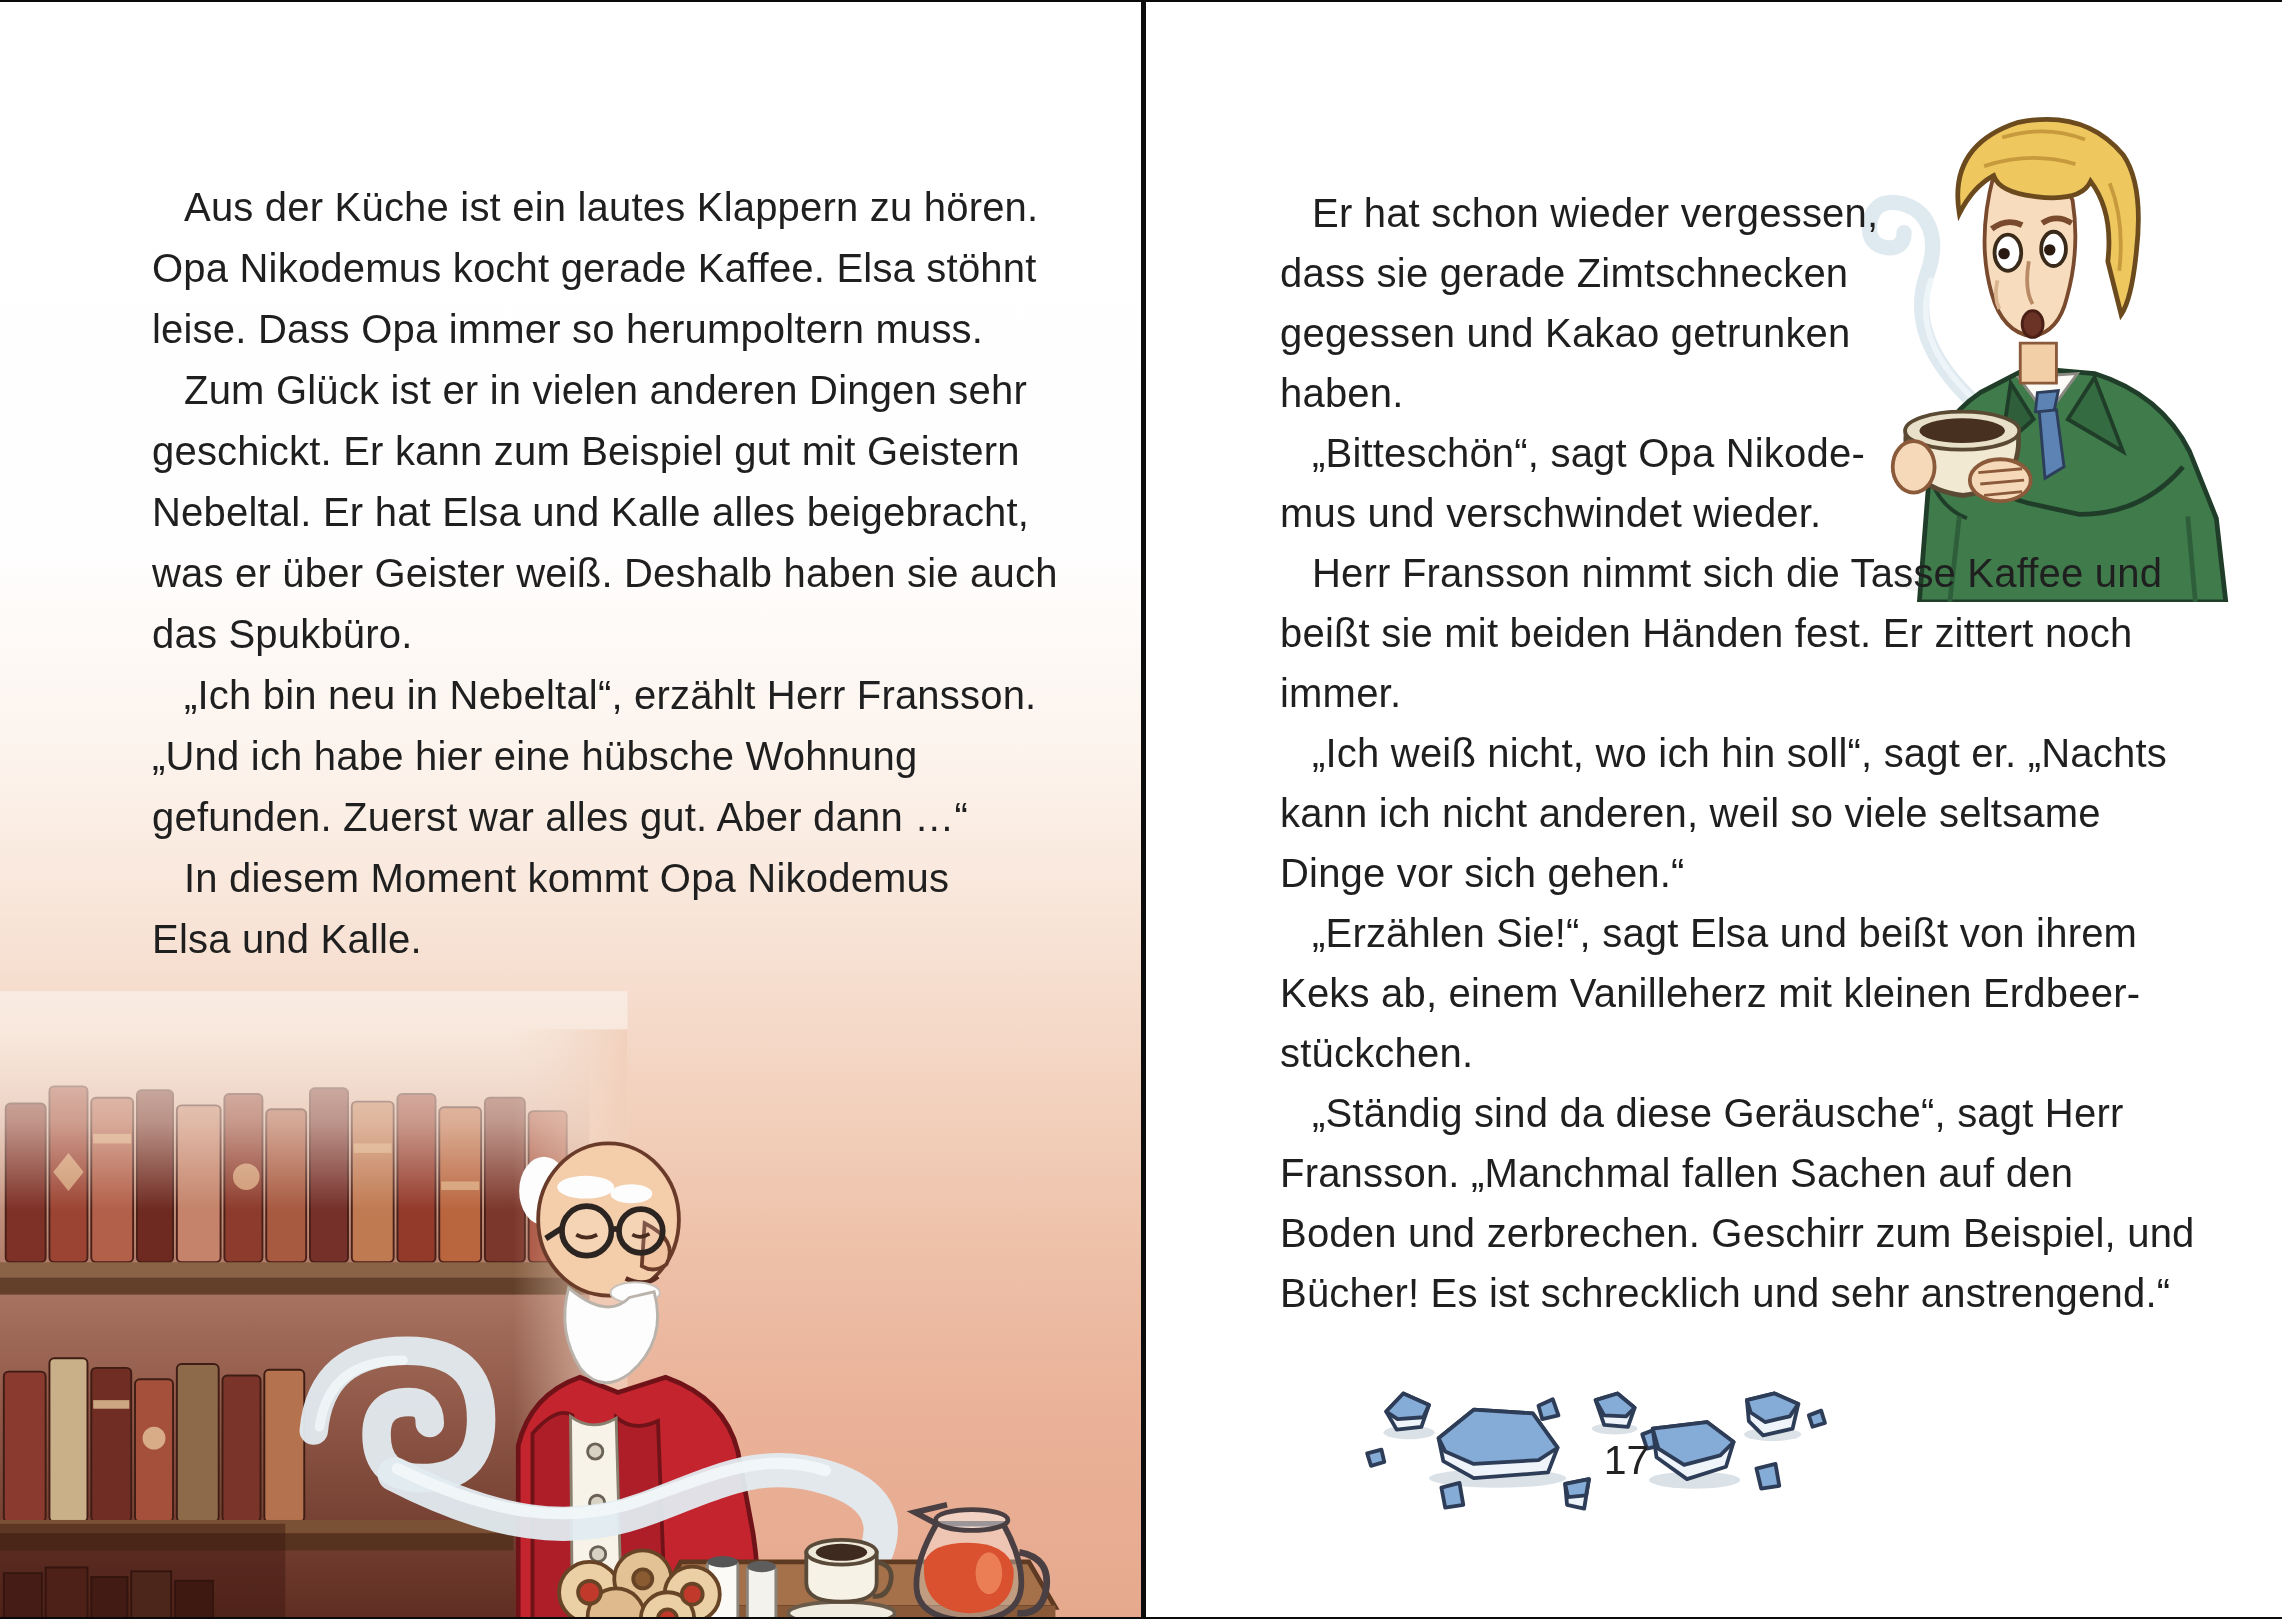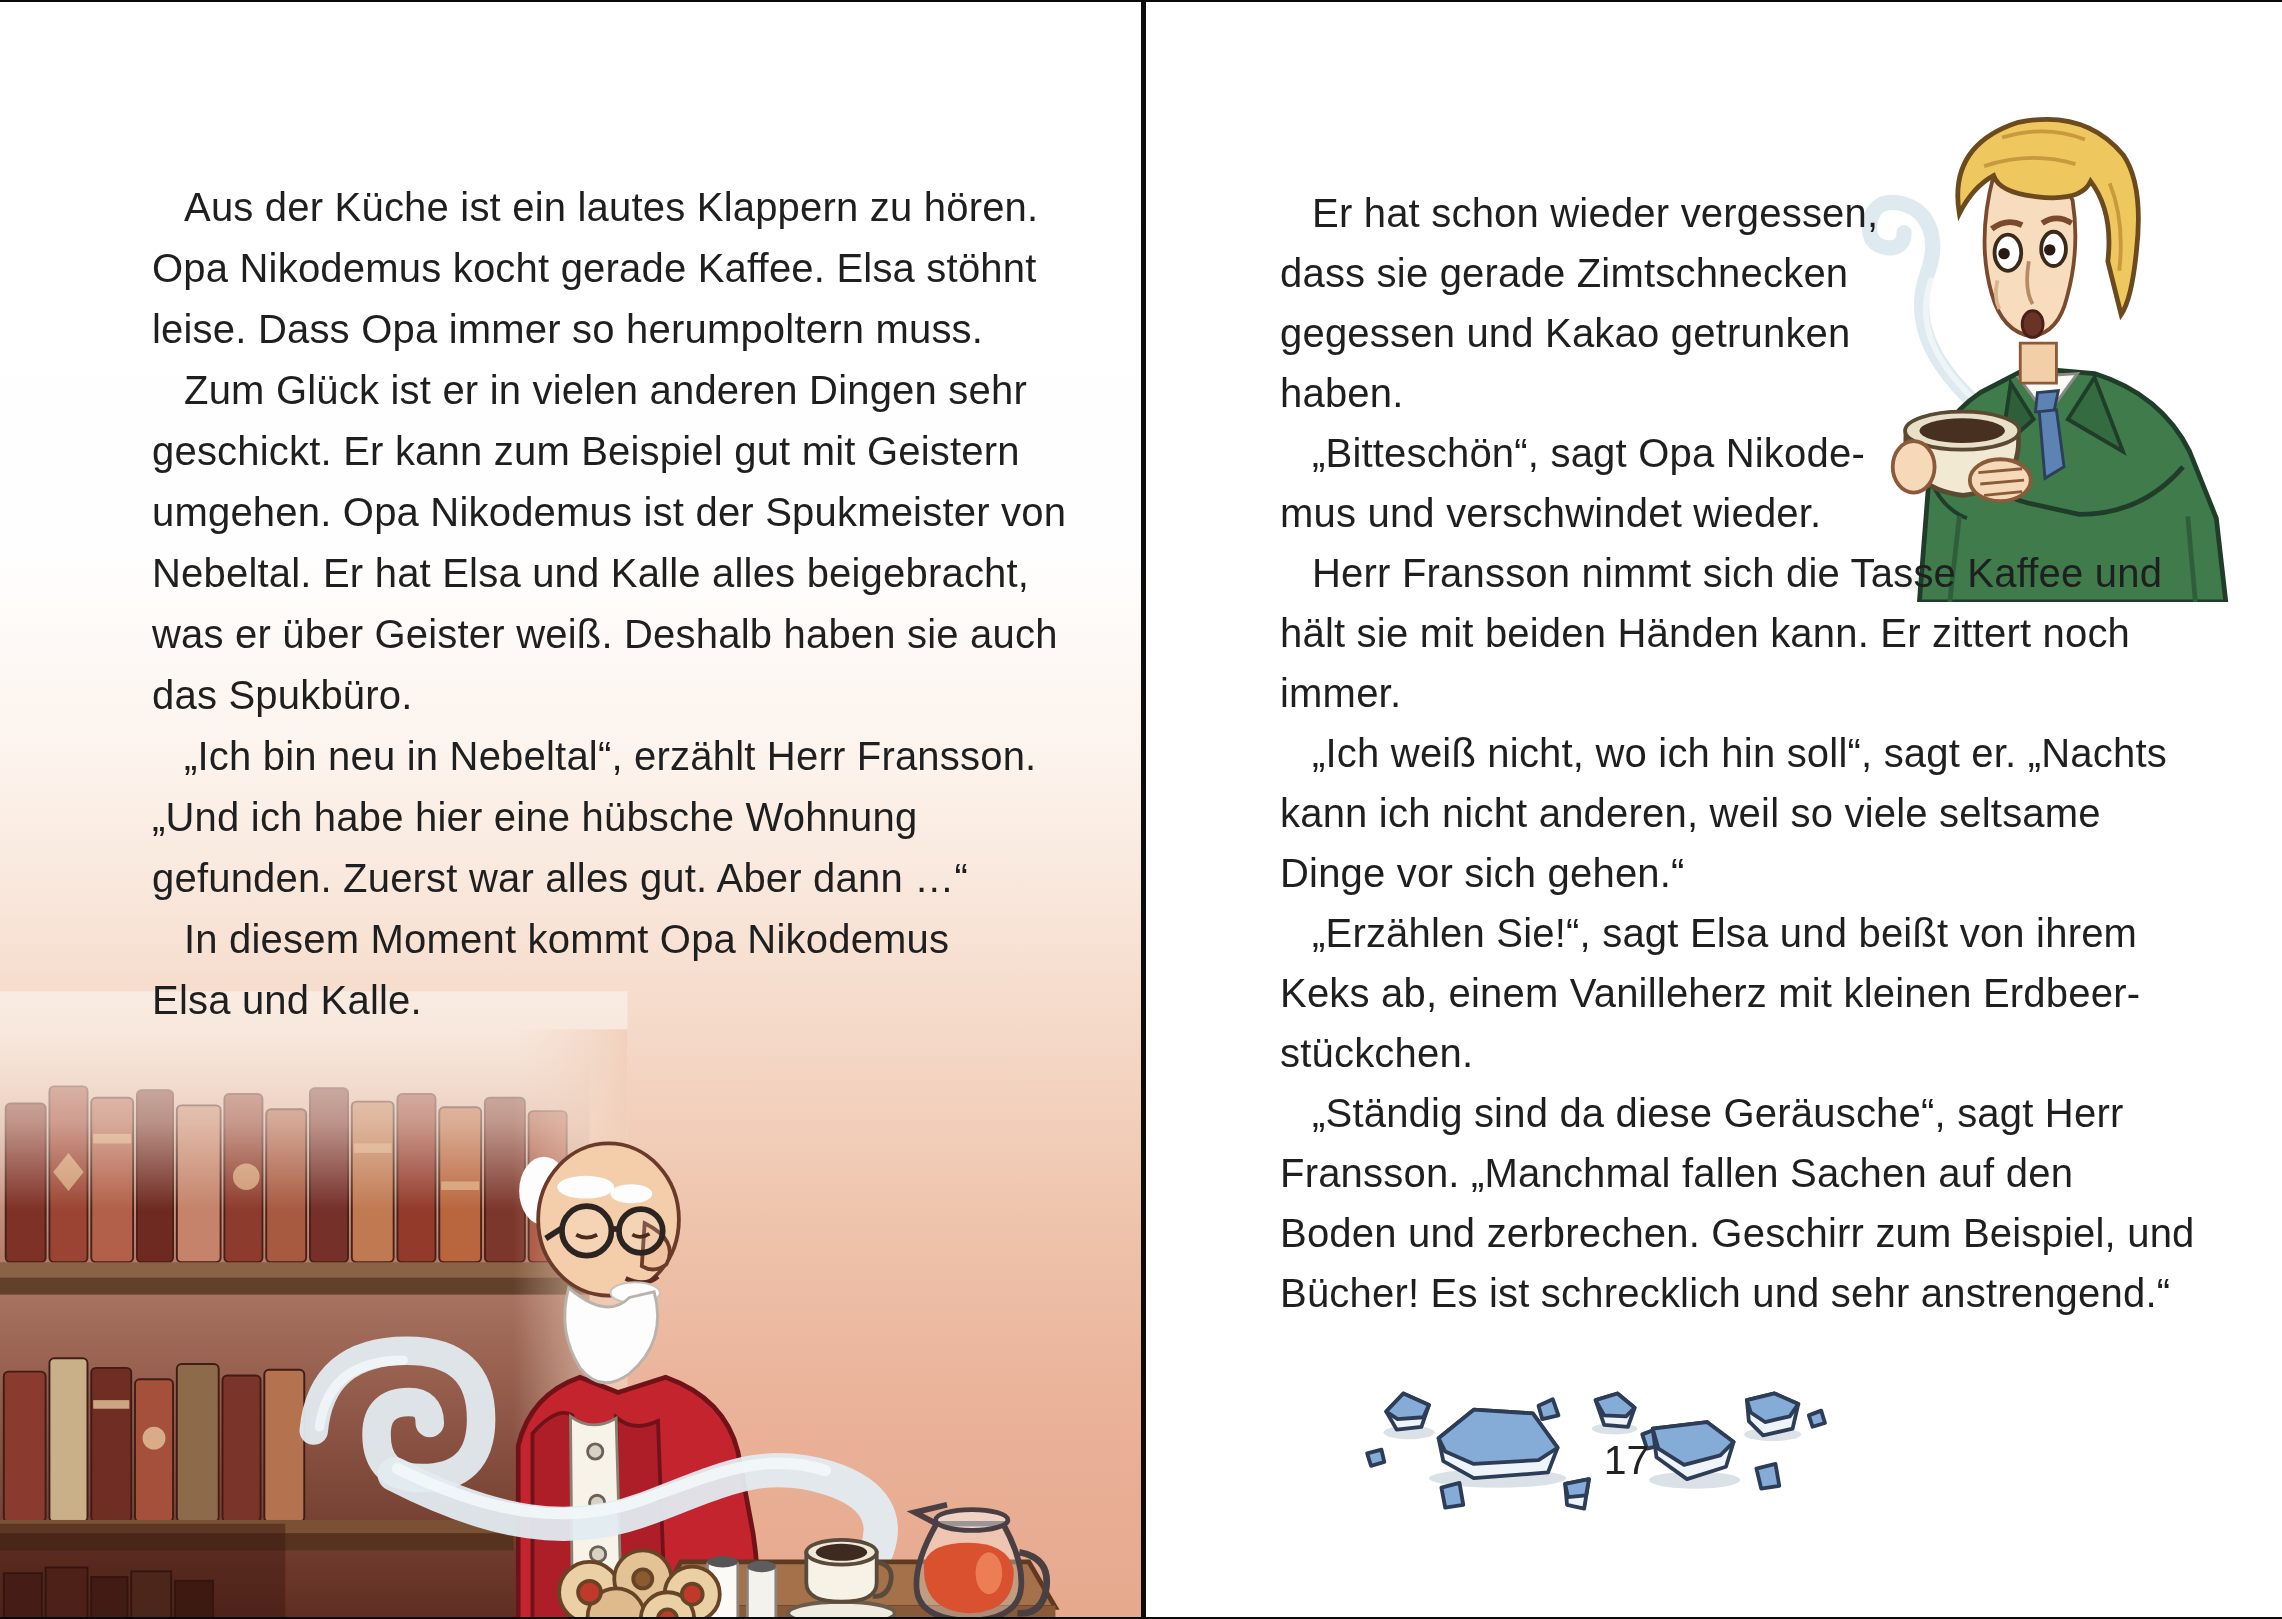--- a/index.html
+++ b/index.html
@@ -216,21 +216,20 @@
         </g>
       </g>
     </svg>
 
     <div class="text-block tb-left">
       <div class="line indent">Aus der Küche ist ein lautes Klappern zu hören.</div>
       <div class="line">Opa Nikodemus kocht gerade Kaffee. Elsa stöhnt</div>
       <div class="line">leise. Dass Opa immer so herumpoltern muss.</div>
       <div class="line indent">Zum Glück ist er in vielen anderen Dingen sehr</div>
       <div class="line">geschickt. Er kann zum Beispiel gut mit Geistern</div>
-      <div class="line">umgehen. Opa Nikodemus ist der Spukmeister von</div>
       <div class="line">Nebeltal. Er hat Elsa und Kalle alles beigebracht,</div>
       <div class="line">was er über Geister weiß. Deshalb haben sie auch</div>
       <div class="line">das Spukbüro.</div>
       <div class="line indent">„Ich bin neu in Nebeltal“, erzählt Herr Fransson.</div>
       <div class="line">„Und ich habe hier eine hübsche Wohnung</div>
       <div class="line">gefunden. Zuerst war alles gut. Aber dann …“</div>
       <div class="line indent">In diesem Moment kommt Opa Nikodemus</div>
       <div class="line">Elsa und Kalle.</div>
     </div>
   </div>
@@ -342,21 +341,21 @@
     <div class="page-number">17</div>
 
     <div class="text-block tb-right">
       <div class="line indent">Er hat schon wieder vergessen,</div>
       <div class="line">dass sie gerade Zimtschnecken</div>
       <div class="line">gegessen und Kakao getrunken</div>
       <div class="line">haben.</div>
       <div class="line indent">„Bitteschön“, sagt Opa Nikode-</div>
       <div class="line">mus und verschwindet wieder.</div>
       <div class="line indent">Herr Fransson nimmt sich die Tasse Kaffee und</div>
-      <div class="line">hält sie mit beiden Händen kann. Er zittert noch</div>
+      <div class="line">beißt sie mit beiden Händen fest. Er zittert noch</div>
       <div class="line">immer.</div>
       <div class="line indent">„Ich weiß nicht, wo ich hin soll“, sagt er. „Nachts</div>
       <div class="line">kann ich nicht anderen, weil so viele seltsame</div>
       <div class="line">Dinge vor sich gehen.“</div>
       <div class="line indent">„Erzählen Sie!“, sagt Elsa und beißt von ihrem</div>
       <div class="line">Keks ab, einem Vanilleherz mit kleinen Erdbeer-</div>
       <div class="line">stückchen.</div>
       <div class="line indent">„Ständig sind da diese Geräusche“, sagt Herr</div>
       <div class="line">Fransson. „Manchmal fallen Sachen auf den</div>
       <div class="line">Boden und zerbrechen. Geschirr zum Beispiel, und</div>

